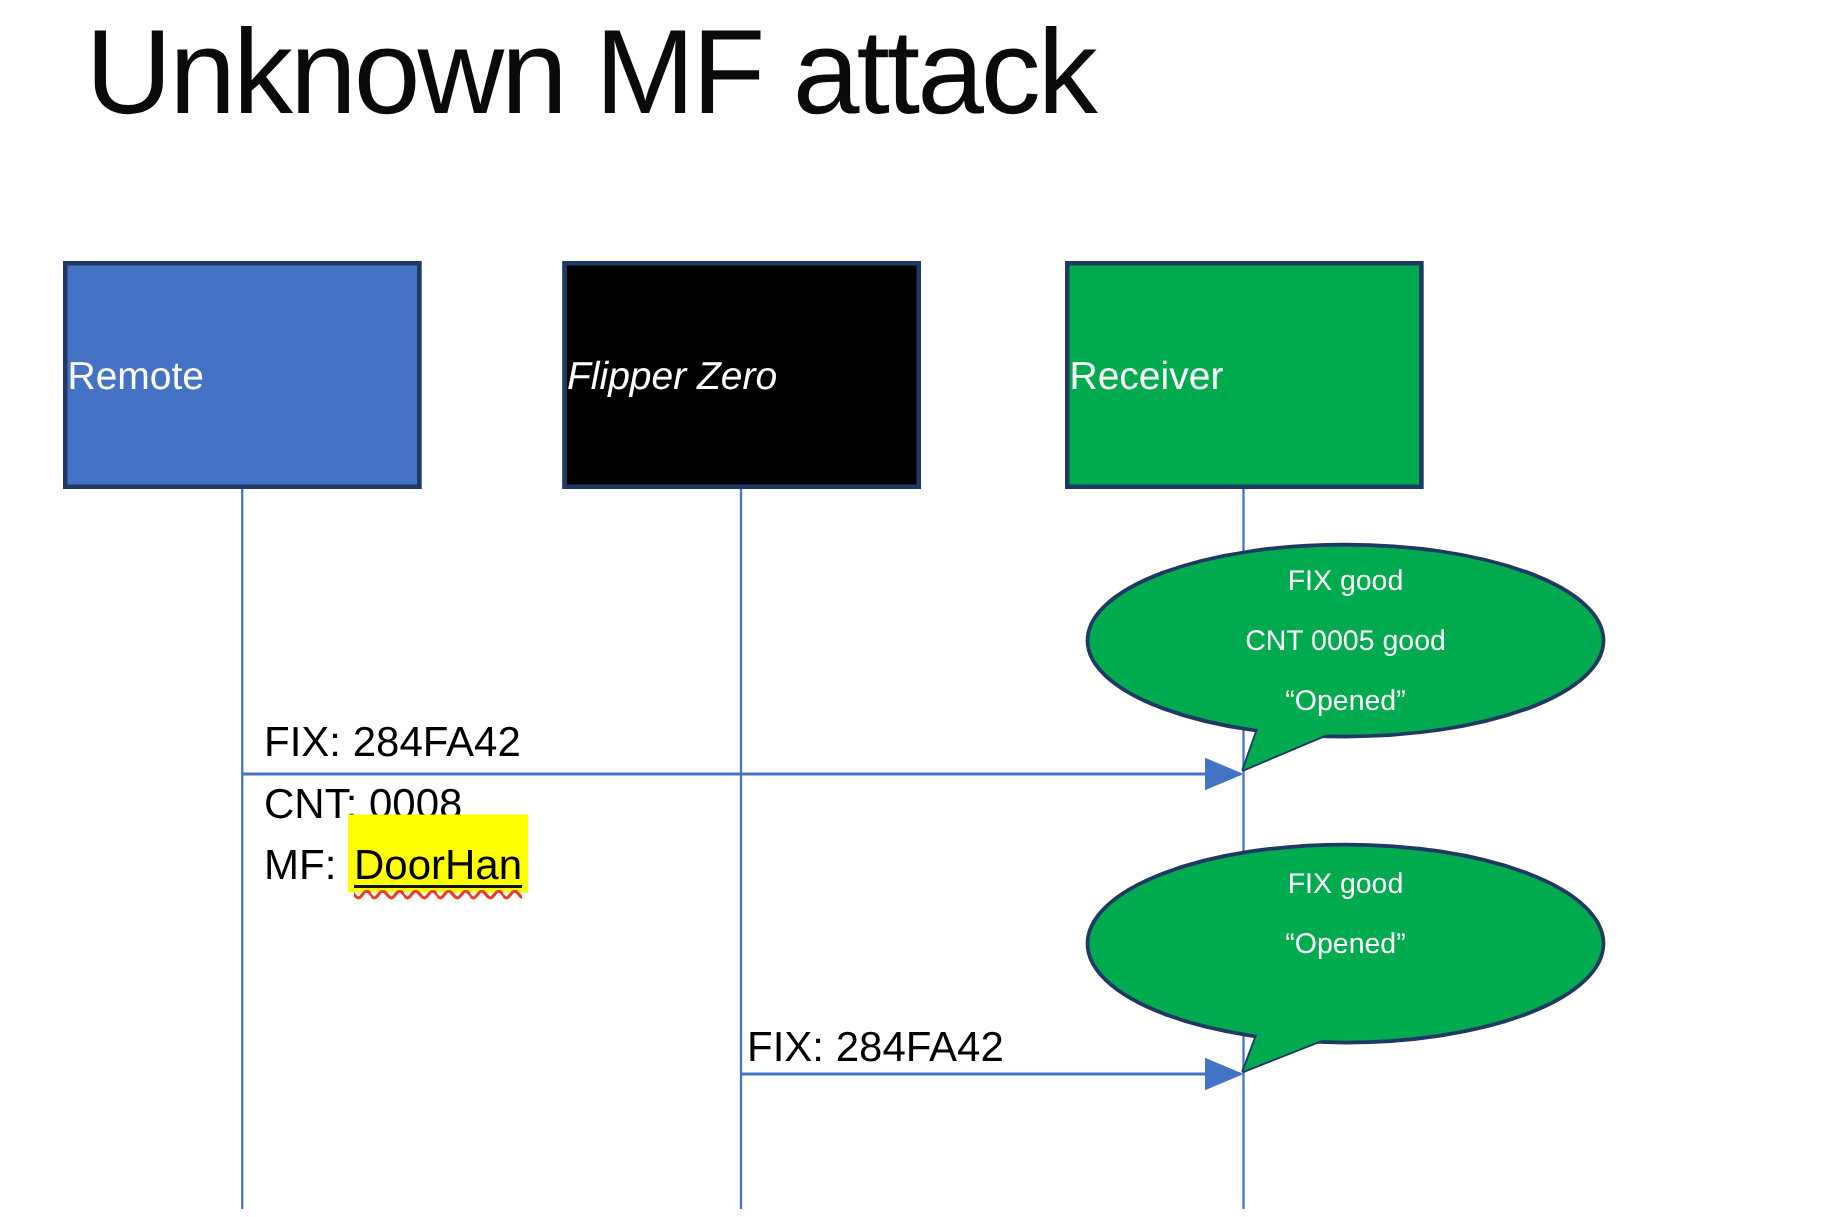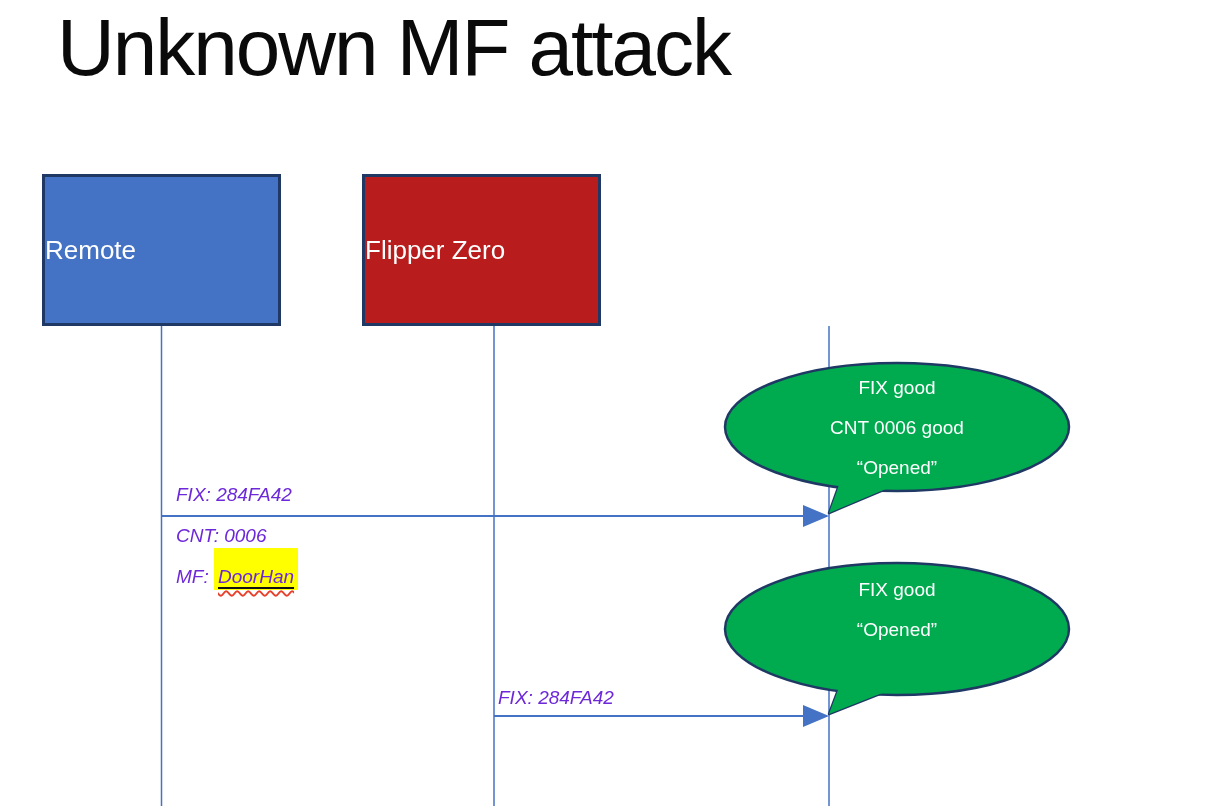--- a/index.html
+++ b/index.html
@@ -40,29 +40,28 @@
     height: 152px;
     box-sizing: border-box;
     border: 3px solid #1F3864;
     display: flex;
     align-items: center;
     color: #ffffff;
     font-size: 26px;
     z-index: 2;
   }
   .actor-remote   { left: 42px;  background: #4472C4; }
-  .actor-flipper  { left: 362px; background: #b91c1c; }
+  .actor-flipper  { left: 375px; background: #000000; font-style: italic; }
   .actor-receiver { left: 710px; background: #00AB50; }
   .msg-labels {
     position: absolute;
     z-index: 3;
-    color: #6d28d9;
-    font-size: 19px;
+    color: #000000;
+    font-size: 28px;
     white-space: nowrap;
-    font-style: italic;
   }
   .msg-labels-1 { left: 176px; top: 474px; }
   .msg-labels-2 { left: 498px; top: 677px; }
   .msg-line { line-height: 41px; height: 41px; }
   .hl { background: #FFFF00; padding: 18px 4px 3px 4px; }
   .sp {
     text-decoration-line: underline;
     text-decoration-style: wavy;
     text-decoration-color: #E8402A;
     text-decoration-thickness: 2px;
@@ -122,42 +121,45 @@
       <path d="M 844 674 L 829 714 L 900 686 Z" fill="#00AB50"></path>
     </g>
   </svg>
 
   <div class="actor actor-remote">
     <span>Remote</span>
   </div>
   <div class="actor actor-flipper">
     <span>Flipper Zero</span>
   </div>
+  <div class="actor actor-receiver">
+    <span>Receiver</span>
+  </div>
 
   <div class="msg-labels msg-labels-1">
     <div class="msg-line">
       <span>FIX: </span><span>284FA42</span>
     </div>
     <div class="msg-line">
-      <span>CNT: </span><span>0006</span>
+      <span>CNT: </span><span>0008</span>
     </div>
     <div class="msg-line">
       <span>MF: </span><span class="hl sp"><span class="und">DoorHan</span></span>
     </div>
   </div>
 
   <div class="msg-labels msg-labels-2">
     <div class="msg-line">
       <span>FIX: </span><span>284FA42</span>
     </div>
   </div>
 
   <div class="bubble-text bubble-text-1">
     <div class="bubble-line">FIX good</div>
-    <div class="bubble-line">CNT 0006 good</div>
+    <div class="bubble-line">CNT 0005 good</div>
     <div class="bubble-line">“Opened”</div>
   </div>
   <div class="bubble-text bubble-text-2">
     <div class="bubble-line">FIX good</div>
     <div class="bubble-line">“Opened”</div>
   </div>
 
 </div>
 
 </body></html>

